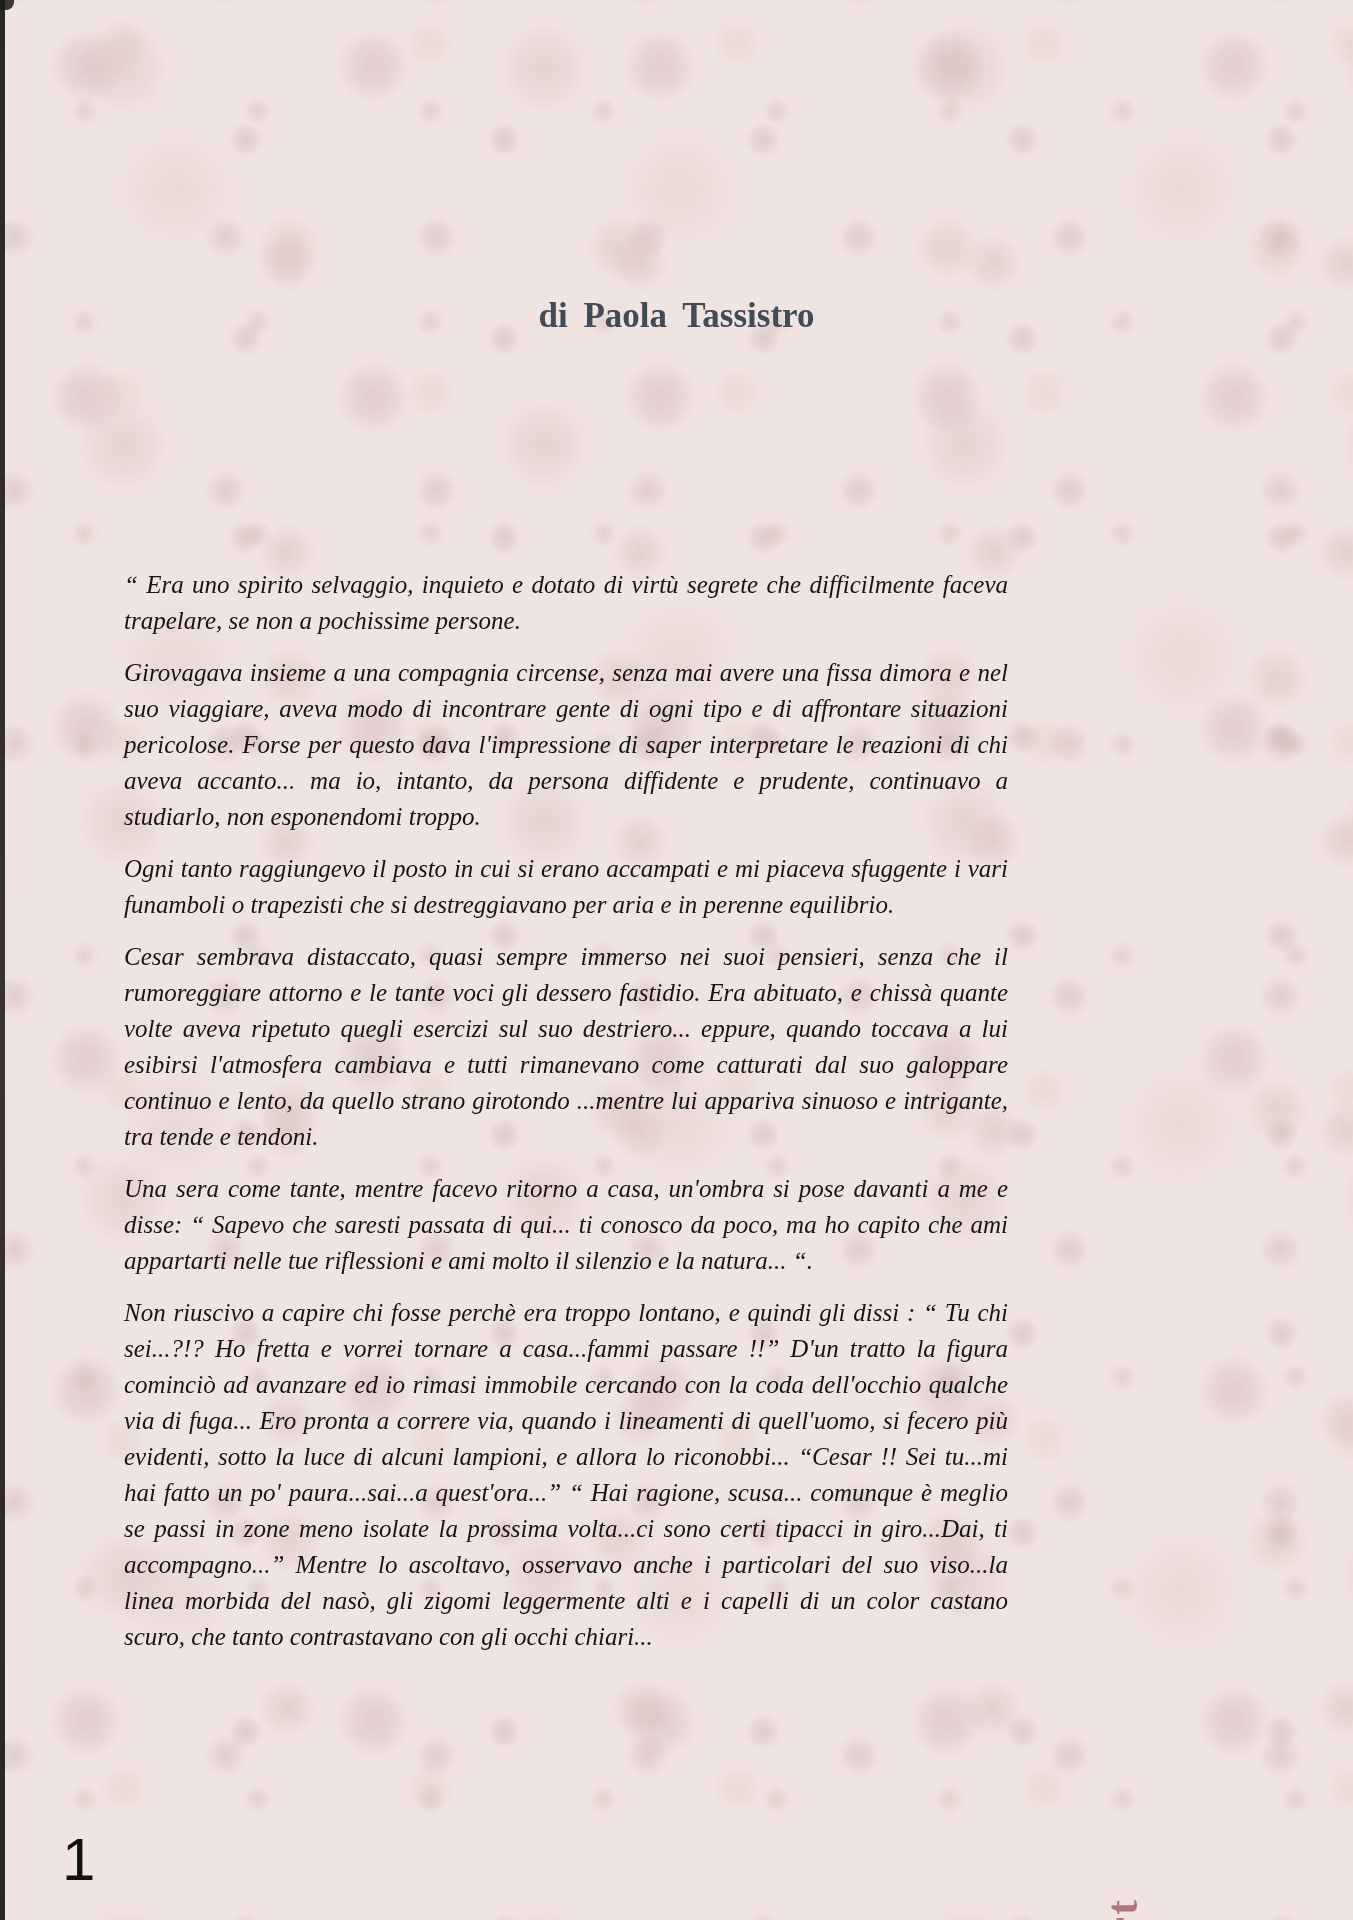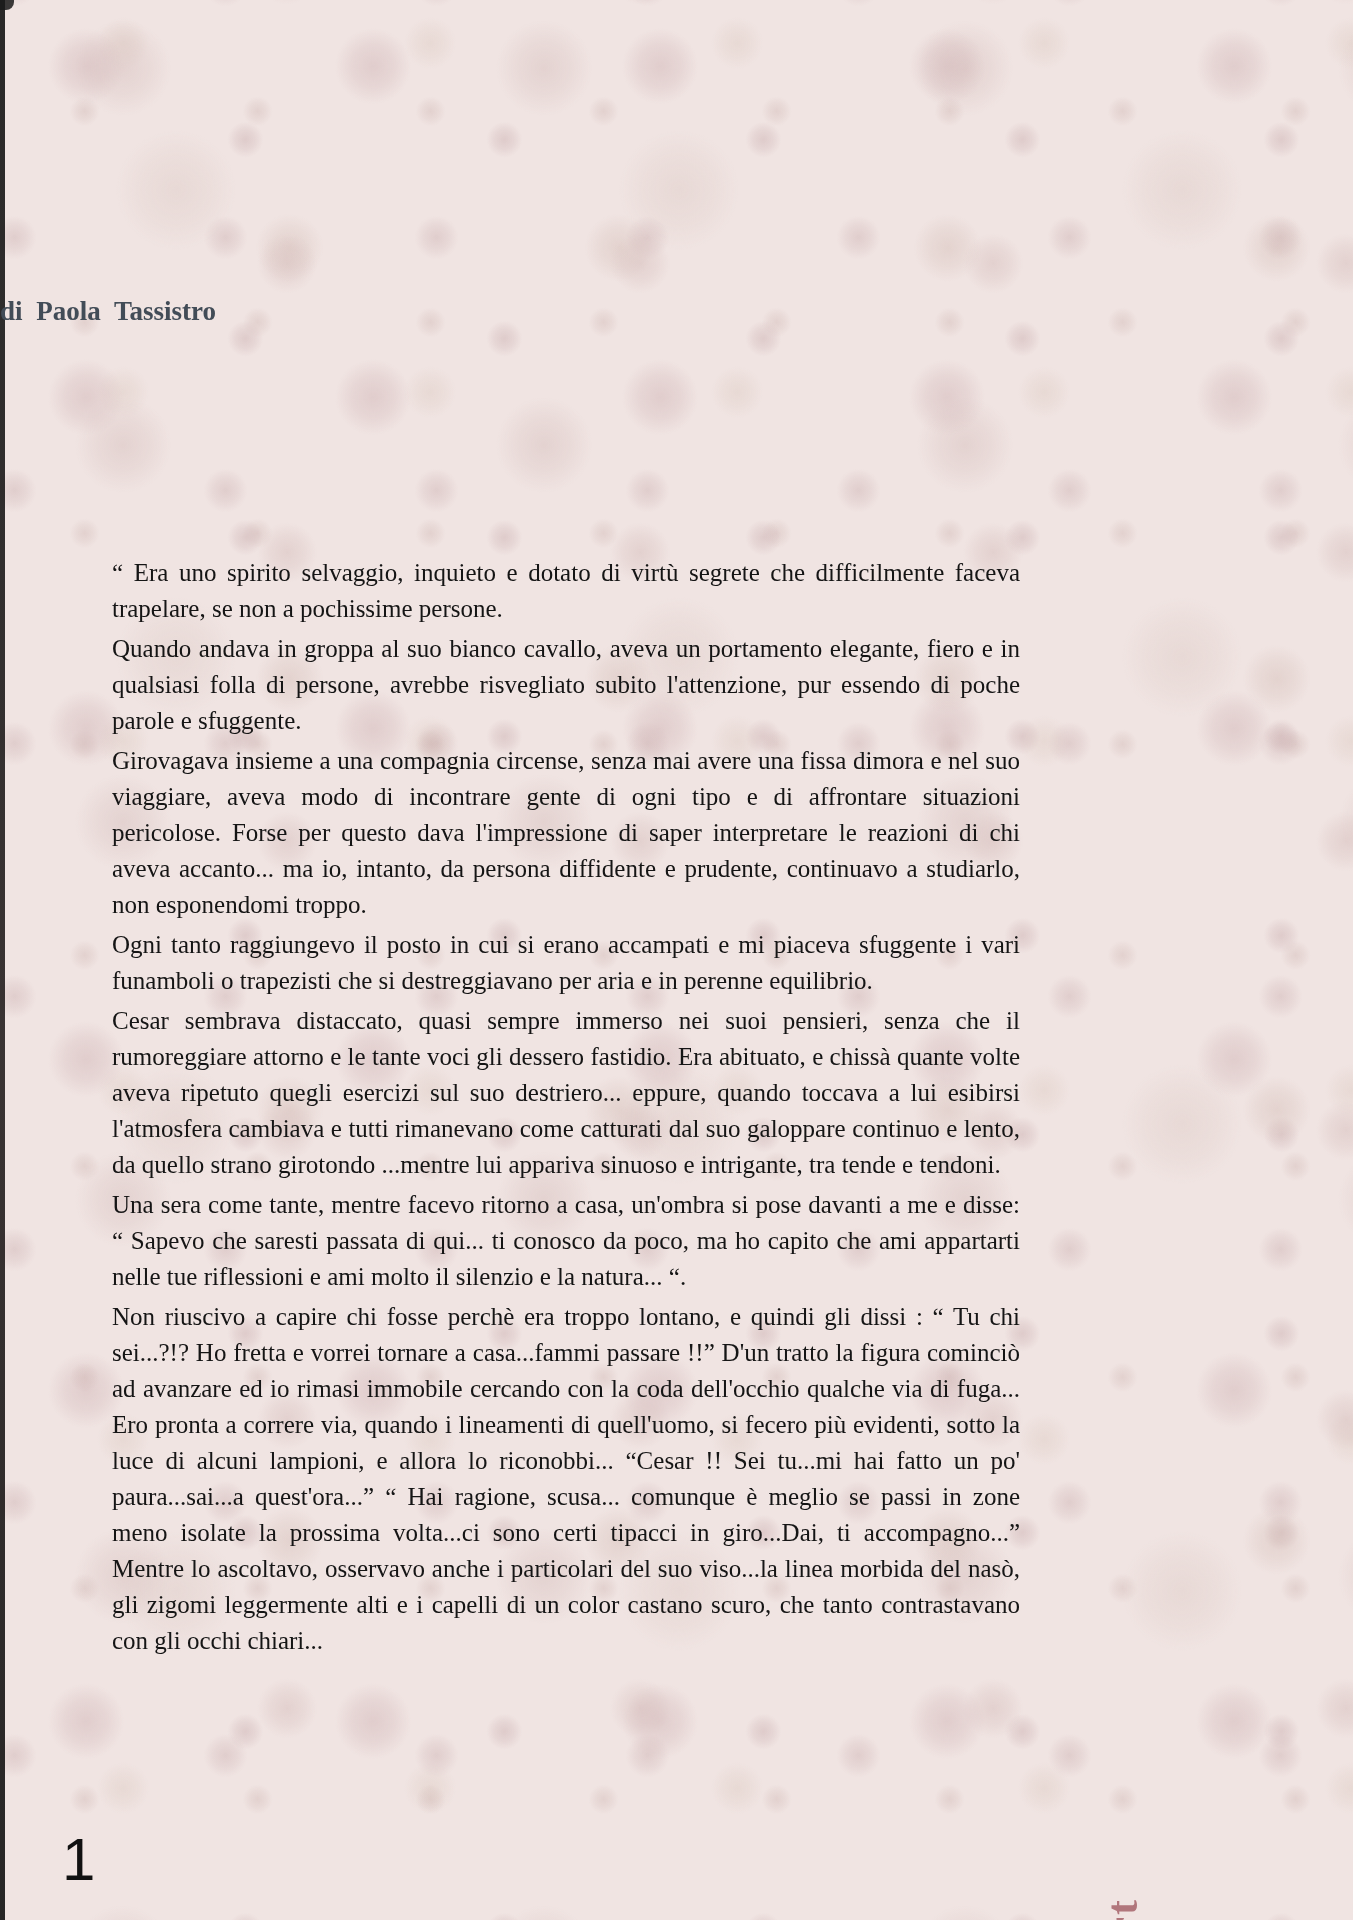--- a/index.html
+++ b/index.html
@@ -46,29 +46,30 @@
     background: #1a1a1a; border-radius: 0 0 8px 0; opacity: 0.85;
   }
   .title {
     position: absolute; top: 180px; left: 0; width: 100%;
     text-align: center;
     font-size: 31px; font-weight: bold; letter-spacing: 0.5px;
     color: #141414;
   }
   .byline {
     position: absolute; top: 296px; left: 0; width: 100%;
-    font-size: 27px; font-weight: bold; word-spacing: 7px;
+    text-align: center;
+    font-size: 35px; font-weight: bold; word-spacing: 7px;
     color: #424c57;
   }
   .story {
     position: absolute; left: 108px; top: 551px; width: 916px;
     font-size: 25px; line-height: 36px; color: #151515;
   }
   .story p {
-    margin: 4px; text-align: justify;
+    margin: 16px; text-align: justify; font-style: italic;
   }
   .copyright-vertical {
     position: absolute; right: 205px; bottom: 22px;
     transform-origin: 100% 100%;
     transform: rotate(-90deg);
     white-space: nowrap;
     font-size: 45px; font-weight: bold;
     letter-spacing: 2px; word-spacing: 6px;
     color: #b1767c;
   }
@@ -83,21 +84,20 @@
 
 <div class="page">
   <div class="left-edge"></div>
   <div class="left-edge-nub"></div>
 
 
   <div class="byline">di Paola Tassistro</div>
 
   <div class="story">
       <p>“ Era uno spirito selvaggio, inquieto e dotato di virtù segrete che difficilmente faceva trapelare, se non a pochissime persone.</p>
-      <p>Quando andava in groppa al suo bianco cavallo, aveva un portamento elegante, fiero e in qualsiasi folla di persone, avrebbe risvegliato subito l'attenzione, pur essendo di poche parole e sfuggente.</p>
       <p>Girovagava insieme a una compagnia circense, senza mai avere una fissa dimora e nel suo viaggiare, aveva modo di incontrare gente di ogni tipo e di affrontare situazioni pericolose. Forse per questo dava l'impressione di saper interpretare le reazioni di chi aveva accanto... ma io, intanto, da persona diffidente e prudente, continuavo a studiarlo, non esponendomi troppo.</p>
       <p>Ogni tanto raggiungevo il posto in cui si erano accampati e mi piaceva sfuggente i vari funamboli o trapezisti che si destreggiavano per aria e in perenne equilibrio.</p>
       <p>Cesar sembrava distaccato, quasi sempre immerso nei suoi pensieri, senza che il rumoreggiare attorno e le tante voci gli dessero fastidio. Era abituato, e chissà quante volte aveva ripetuto quegli esercizi sul suo destriero... eppure, quando toccava a lui esibirsi l'atmosfera cambiava e tutti rimanevano come catturati dal suo galoppare continuo e lento, da quello strano girotondo ...mentre lui appariva sinuoso e intrigante, tra tende e tendoni.</p>
       <p>Una sera come tante, mentre facevo ritorno a casa, un'ombra si pose davanti a me e disse: “ Sapevo che saresti passata di qui... ti conosco da poco, ma ho capito che ami appartarti nelle tue riflessioni e ami molto il silenzio e la natura... “.</p>
       <p>Non riuscivo a capire chi fosse perchè era troppo lontano, e quindi gli dissi : “ Tu chi sei...?!? Ho fretta e vorrei tornare a casa...fammi passare !!”  D'un tratto la figura cominciò ad avanzare ed io rimasi immobile cercando con la coda dell'occhio qualche via di fuga... Ero pronta a correre via, quando i lineamenti di quell'uomo, si fecero più evidenti, sotto la luce di alcuni lampioni, e allora lo riconobbi... “Cesar !! Sei tu...mi hai fatto un po' paura...sai...a quest'ora...” “ Hai ragione, scusa... comunque è meglio se passi in zone meno isolate la prossima volta...ci sono certi tipacci in giro...Dai, ti accompagno...” Mentre lo ascoltavo, osservavo anche i particolari del suo viso...la linea morbida del nasò, gli zigomi leggermente alti e i capelli di un color castano scuro, che tanto contrastavano con gli occhi chiari...</p>
     </div>
 
   <div class="copyright-vertical">Copyright © Paola Tassistro Art</div>
 
   <div class="page-number">1</div>

